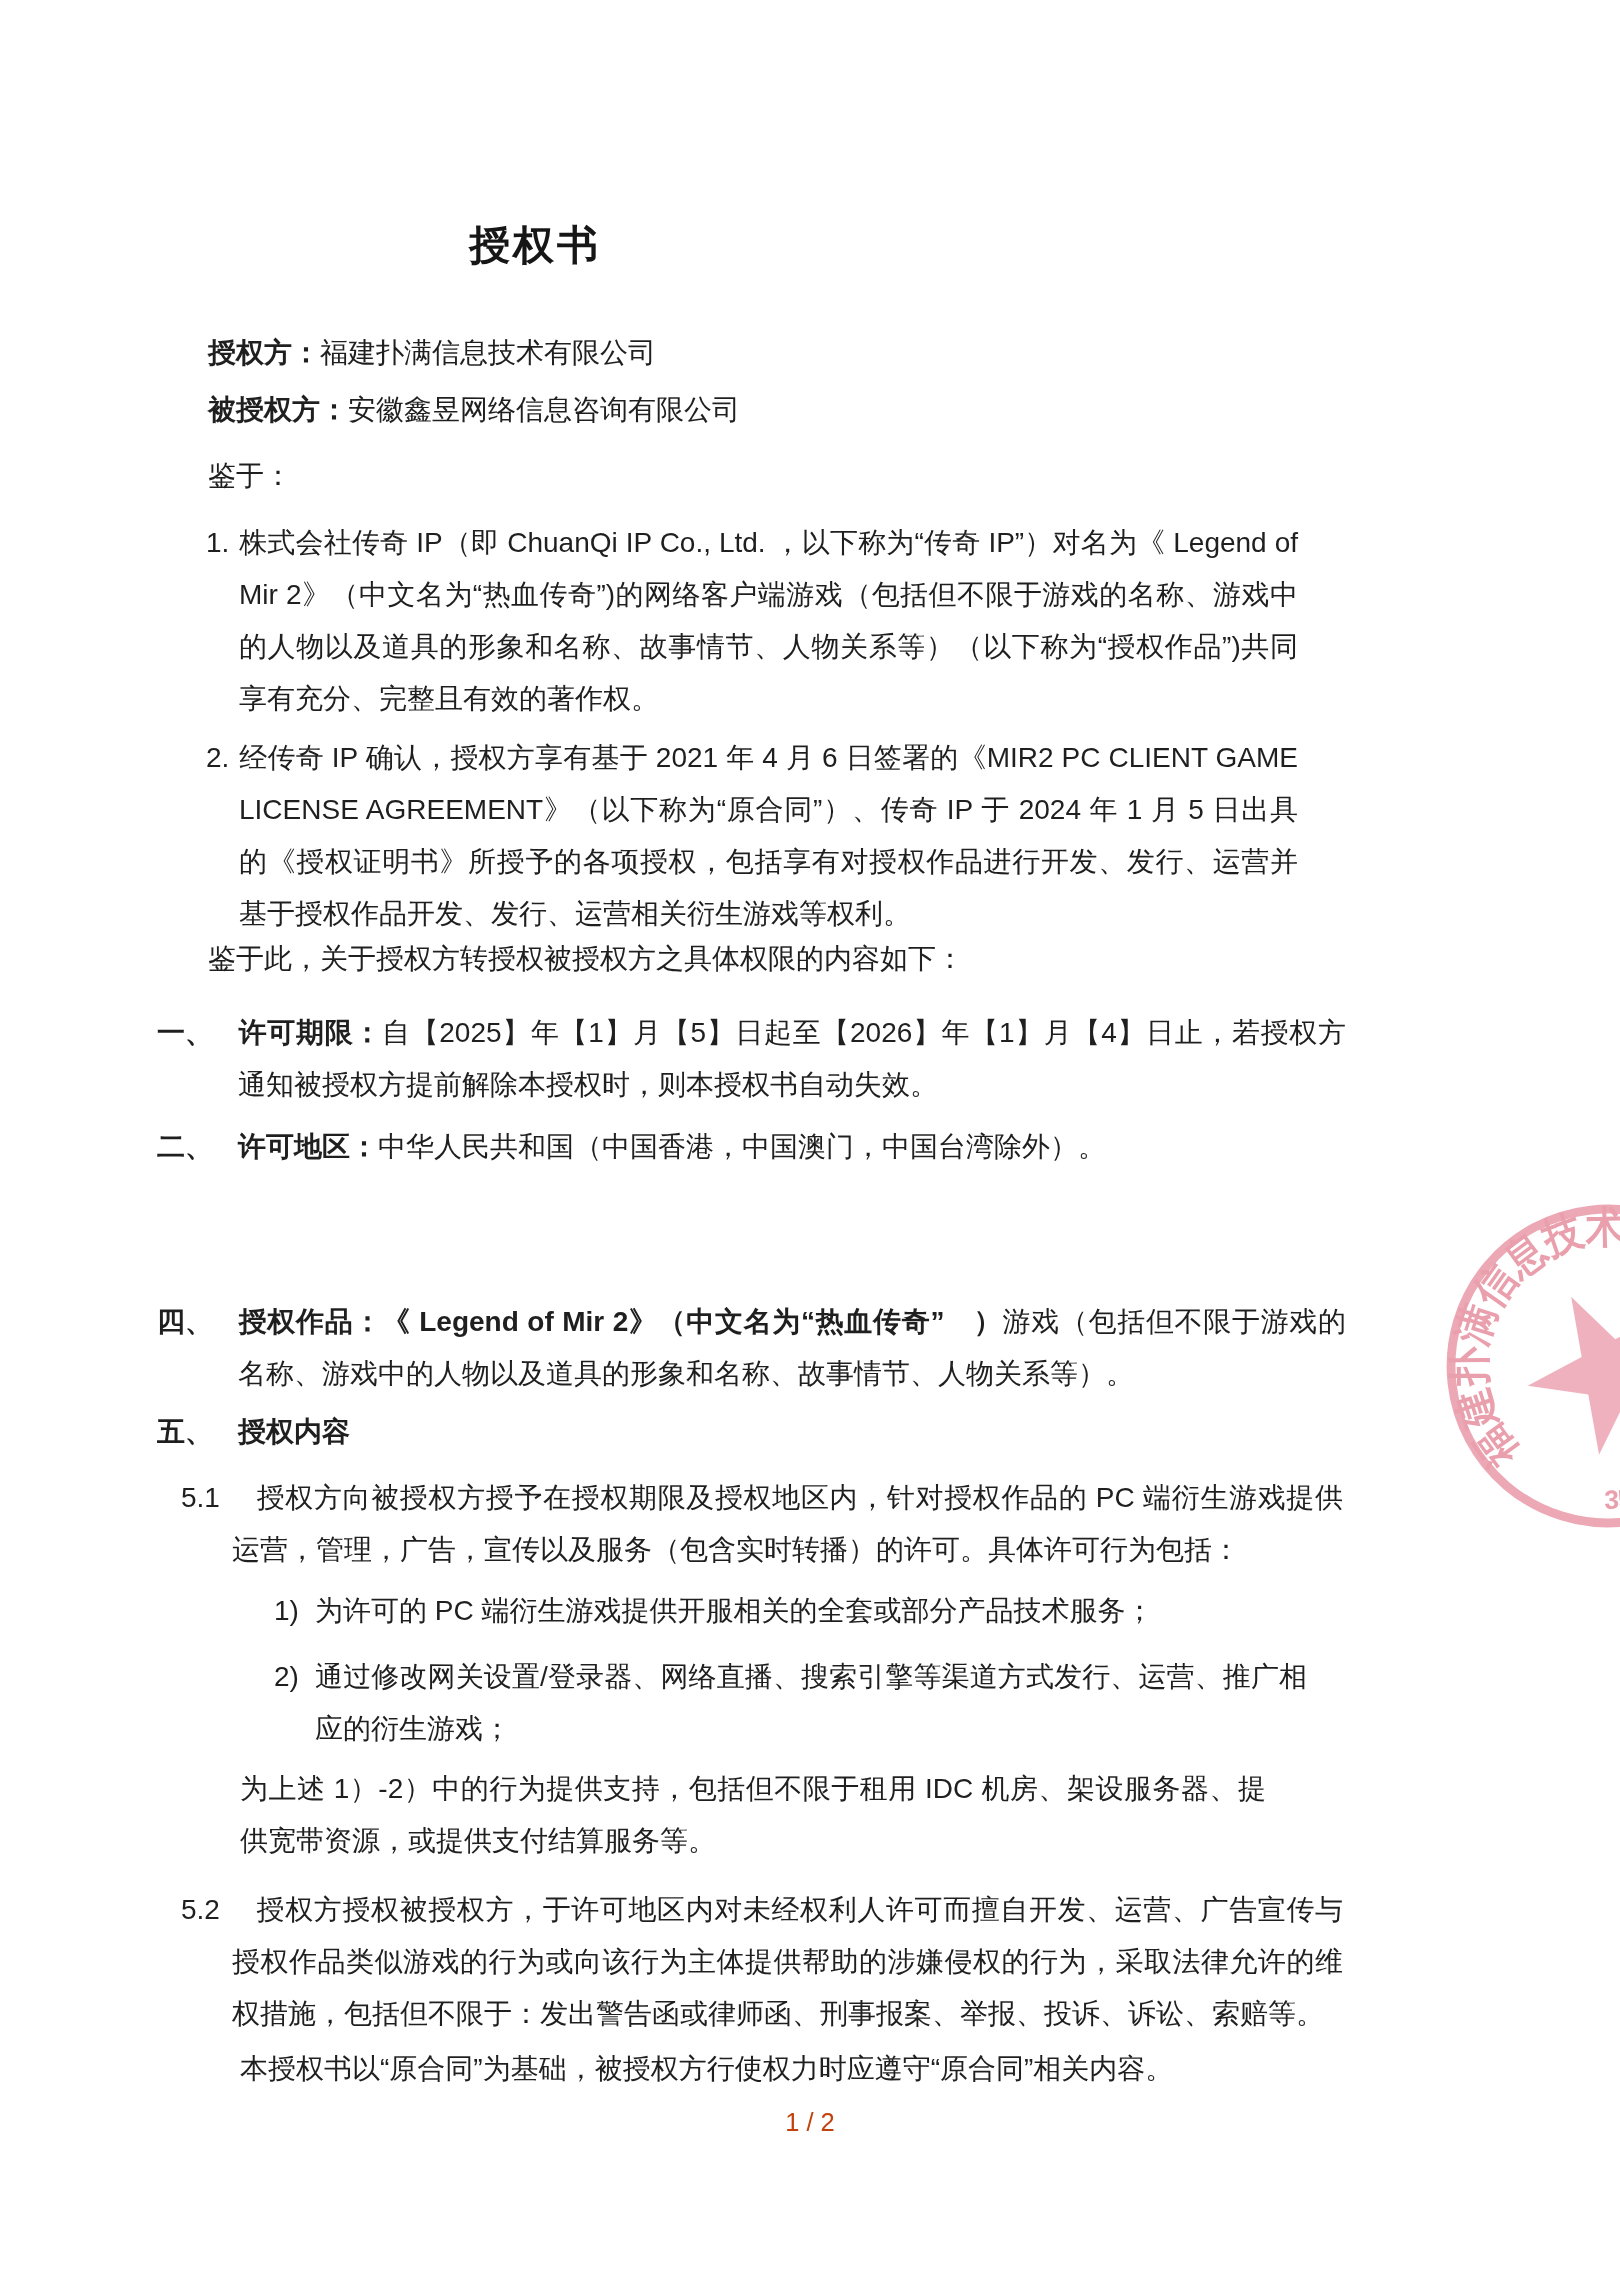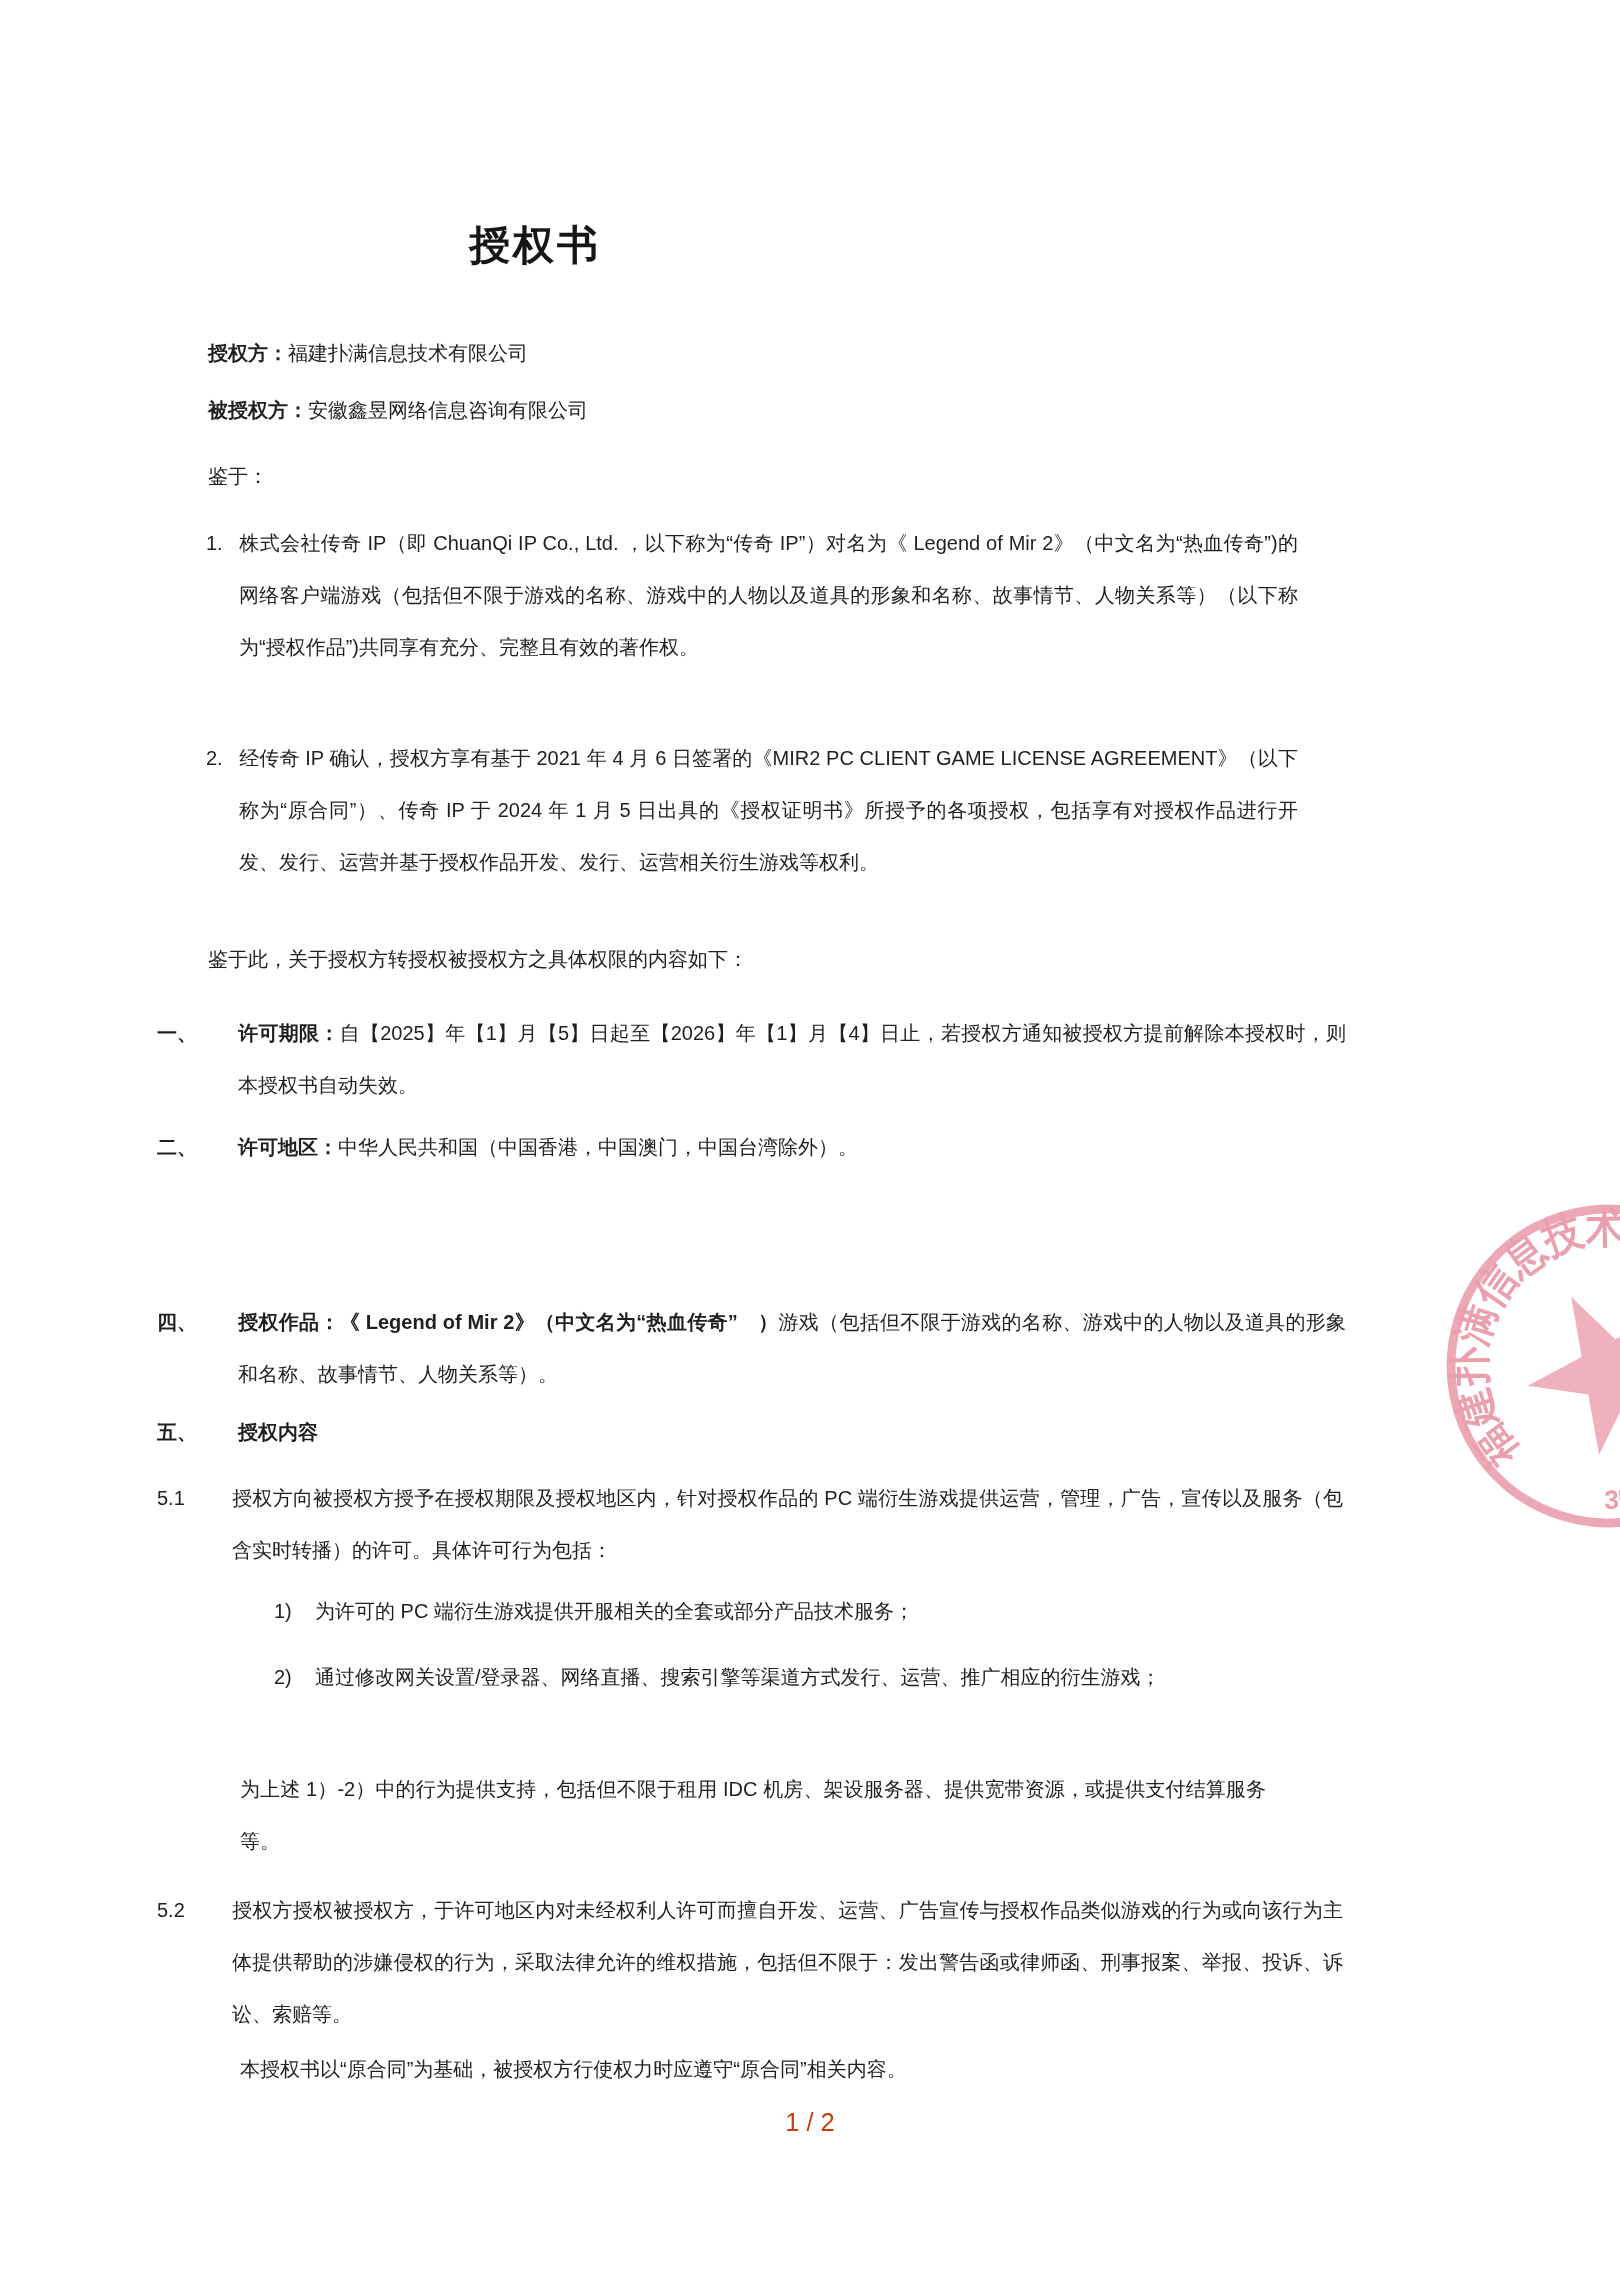--- a/index.html
+++ b/index.html
@@ -12,32 +12,32 @@
     color:#1f1f1f;
   }
   .title{
     position:absolute;top:218px;left:0;width:1070px;margin:0;
     text-align:center;
     font-size:41px;font-weight:700;letter-spacing:2.9px;
     color:#161616;
   }
   .para{
     position:absolute;
-    font-size:20px;line-height:52px;
+    font-size:28px;line-height:52px;
     text-align:justify;
     margin:0;
   }
   .hang34{padding-left:33px;text-indent:-33px;}
   .hang42{padding-left:41px;text-indent:-41px;}
   .hang77{padding-left:75px;text-indent:-75px;}
   .hang83{padding-left:81px;text-indent:-81px;}
   .marker{display:inline-block;text-indent:0;}
   .m34{width:33px;}
   .m42{width:41px;}
-  .m77{width:75px;}
+  .m77{width:75px;margin-left:24px;}
   .m83{width:81px;}
   .bold{font-weight:700;}
   .footer{
     position:absolute;top:2107px;left:0;width:1620px;
     text-align:center;font-size:25.5px;line-height:31px;color:#c2410c;
   }
   .stamp{
     position:absolute;left:1402px;top:1160px;width:412px;height:412px;
     transform:rotate(-28deg);
     opacity:0.82;

